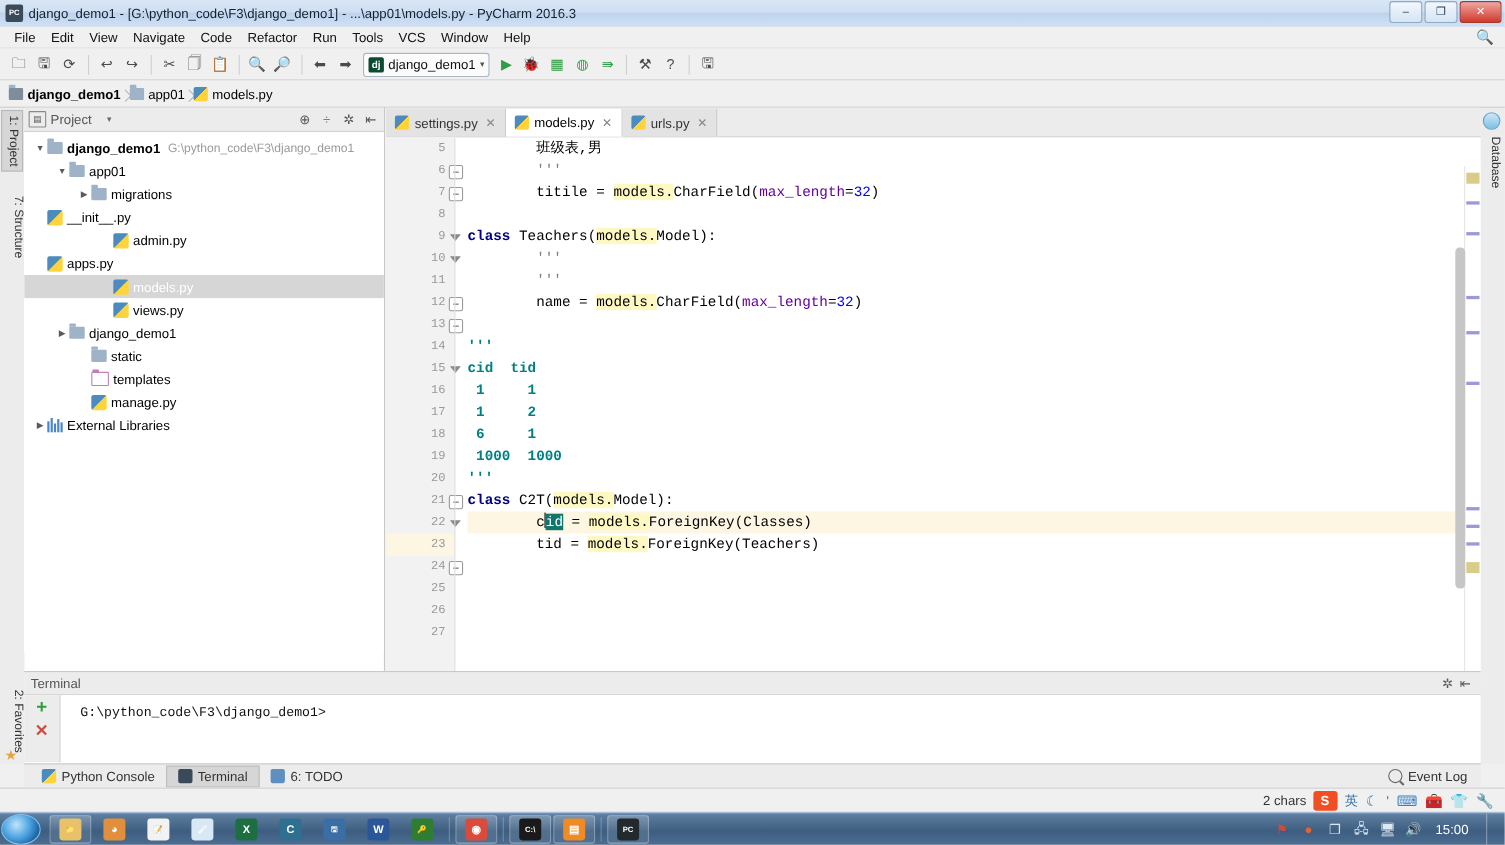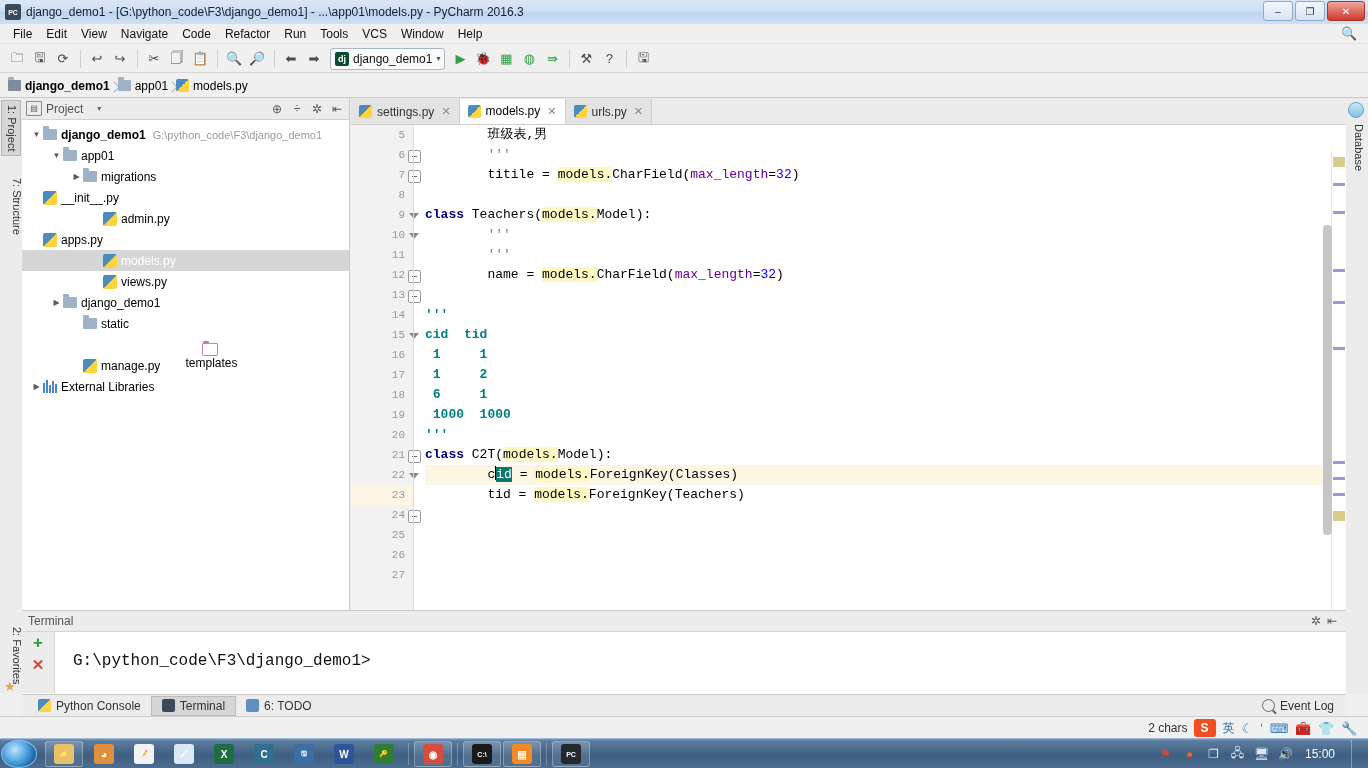--- a/index.html
+++ b/index.html
@@ -186,21 +186,21 @@
   .termpanel{position:absolute;left:22px;top:610px;width:1324px;height:84px;background:#fff;}
   .term-header{height:22px;background:#ececec;border-top:1px solid #c9c9c9;border-bottom:1px solid #d5d5d5;
     display:flex;align-items:center;padding:0 6px;box-sizing:border-box;}
   .term-header .tt{font-size:12px;color:#555;}
   .term-header .sp{flex:1;}
   .term-body{height:61px;display:flex;background:#fff;}
   .term-side{width:32px;background:#ececec;border-right:1px solid #d5d5d5;
     display:flex;flex-direction:column;align-items:center;padding-top:4px;gap:8px;}
   .tplus{color:#2e9e3e;font-size:17px;line-height:14px;font-weight:bold;}
   .tx{color:#d04a3a;font-size:15px;line-height:14px;font-weight:bold;}
-  .term-text{padding:20px 0 0 18px;font-family:"Liberation Mono",monospace;font-size:16px;color:#111;}
+  .term-text{padding:9px 0 0 18px;font-family:"Liberation Mono",monospace;font-size:12px;color:#111;}
 
   
   .bottomtabs{
     position:absolute;left:22px;top:694px;width:1324px;height:22px;
     background:#ececec;border-top:1px solid #c9c9c9;display:flex;align-items:center;padding-left:6px;box-sizing:border-box;
   }
   .btab{display:flex;align-items:center;gap:5px;height:20px;padding:0 10px;font-size:12px;color:#333;}
   .btab.active{background:#d6d6d6;border:1px solid #bcbcbc;box-sizing:border-box;}
   .bottomtabs .sp{flex:1;}
   .evlog{display:flex;align-items:center;gap:5px;font-size:12px;color:#333;padding-right:12px;}
@@ -397,21 +397,21 @@
         <div class="trow" style="padding-left: 28px;">
           <span class="arrow">▶</span>
           <span class="ico-folder2"></span>
           <span class="t-label">django_demo1</span>
         </div>
         <div class="trow" style="padding-left: 48px;">
           <span class="arrow none">•</span>
           <span class="ico-folder2"></span>
           <span class="t-label">static</span>
         </div>
-        <div class="trow" style="padding-left: 48px; flex-direction: column;">
+        <div class="trow" style="padding-left: 48px;">
           <span class="arrow none">•</span>
           <span class="ico-folder2 plain"></span>
           <span class="t-label">templates</span>
         </div>
         <div class="trow" style="padding-left: 48px;">
           <span class="arrow none">•</span>
           <span class="ico-py2"></span>
           <span class="t-label">manage.py</span>
         </div>
         <div class="trow" style="padding-left: 8px;">

